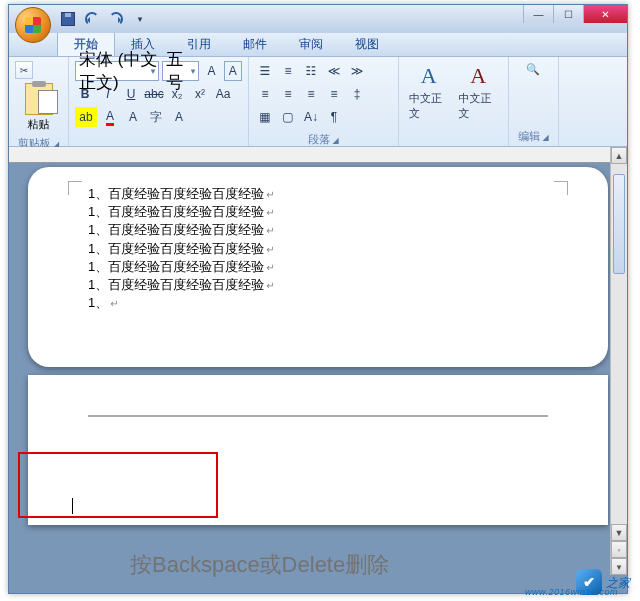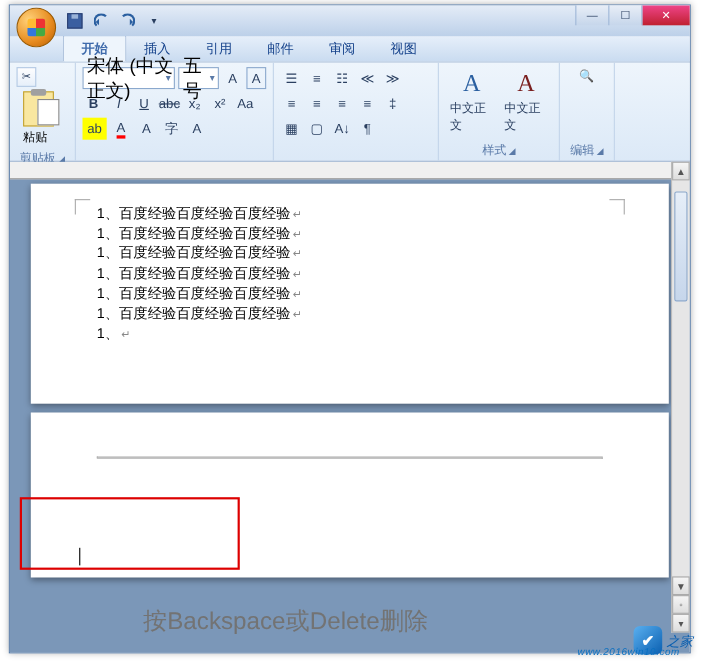--- a/index.html
+++ b/index.html
@@ -18,41 +18,41 @@
   .win-controls { position: absolute; right: 0; top: 0; display: flex; }
   .win-btn { width: 30px; height: 18px; background: linear-gradient(to bottom,#e8eef7,#c6d6eb); border-left:1px solid #9db6d6; font-size: 10px; display:flex; align-items:center; justify-content:center; color:#2a3f60;}
   .win-btn.close { background: linear-gradient(to bottom,#e48,#c02030); color:#fff; width:44px; border-top-right-radius:0;}
   .tabs-row { height: 24px; background: linear-gradient(to bottom,#e6effa,#c9dbf0); display: flex; align-items: flex-end; padding-left: 48px; font-size: 12px; border-bottom:1px solid #a4b9d6;}
   .tab { padding: 4px 16px 3px; color: #15428b; cursor: pointer; }
   .tab.active { background: #eef5fc; border: 1px solid #a4b9d6; border-bottom: none; border-radius: 3px 3px 0 0; color:#3e6aab; font-weight:bold;}
   .ribbon { height: 90px; background: linear-gradient(to bottom,#eef5fc,#dce9f7); border-bottom: 1px solid #a4b9d6; display: flex; font-size: 11px; }
   .group { border-right: 1px solid #c3d4e9; padding: 4px 6px 2px; display:flex; flex-direction:column; position:relative;}
   .group-label { text-align:center; color:#5a7aa8; font-size:11px; margin-top:auto; padding-top:2px;}
   .group-label::after{content:" \25E2"; font-size:8px; color:#5a7aa8;}
-  .paste-btn { display:flex; flex-direction:column; gap:2px; padding:2px 6px;}
+  .paste-btn { display:flex; flex-direction:column; align-items:center; gap:2px; padding:2px 6px;}
   .paste-icon { width:28px; height:32px; background:#f9e7a0; border:1px solid #c0a030; position:relative;}
   .paste-icon::before{content:"";position:absolute;top:-3px;left:6px;width:14px;height:6px;background:#a0a0a0;border-radius:2px;}
   .paste-icon::after{content:"";position:absolute;top:6px;left:12px;width:18px;height:22px;background:#fff;border:1px solid #888;}
   .clip-row{display:flex;gap:4px;margin-bottom:2px;}
   .smallbtn{width:18px;height:18px;border:1px solid #b3c9e4;background:linear-gradient(#fdfdfe,#e6effa);display:flex;align-items:center;justify-content:center;font-size:10px;color:#2a3f60;}
   .font-group{width:180px;}
   .font-row{display:flex;gap:3px;margin-bottom:3px;align-items:center;}
   .combo{border:1px solid #8aa8cd;background:#fff;height:20px;font-size:17px;display:flex;align-items:center;position:relative;}
   .combo::after{content:"\25BE";position:absolute;right:3px;color:#5a7aa8;font-size:9px;}
   .combo.font-name{width:92px;padding-left:3px;}
   .combo.font-size{width:40px;padding-left:3px;}
   .ribicon{width:20px;height:20px;border:1px solid transparent;display:flex;align-items:center;justify-content:center;font-size:12px;color:#2a3f60;}
   .para-group{width:150px;}
   .style-group{width:110px;}
   .edit-group{width:50px;}
   .bigbtn{display:flex;flex-direction:column;align-items:center;padding:2px 4px;font-size:11px;color:#2a3f60;gap:2px;}
   .style-a{font-size:22px;font-family:"Times New Roman",serif;}
   .doc-area { position:absolute; top:142px; left:0; right:0; bottom:0; background:#7b97b8; overflow:hidden;}
   .ruler{height:16px;background:#f0f0f0;border-bottom:1px solid #999;}
-  .page { background:#fff; margin:4px auto 8px; width: 580px; min-height:200px; box-shadow: 0 2px 6px rgba(0,0,0,0.4); padding: 18px 60px 40px; font-size: 13px; font-family: SimSun, serif; position:relative;}
+  .page { background:#fff; margin:4px auto 8px; width: 580px; min-height:200px; box-shadow: 0 2px 6px rgba(0,0,0,0.4); padding: 18px 60px 40px; font-size: 13px; font-family: SimSun, serif; position:relative;border-radius:21px;}
   .page .corner{position:absolute;width:14px;height:14px;}
   .corner.tl{top:14px;left:40px;border-top:1px solid #aaa;border-left:1px solid #aaa;}
   .corner.tr{top:14px;right:40px;border-top:1px solid #aaa;border-right:1px solid #aaa;}
   .doc-line{white-space:nowrap;line-height:1.4;}
   .doc-line::after{content:"\21B5";color:#888;font-size:10px;margin-left:2px;}
   .page2 { background:#fff; margin: 0 auto; width:580px; height:150px; box-shadow: 0 2px 6px rgba(0,0,0,0.4); position:relative; padding:40px 60px;}
   .redbox { position:absolute; left:18px; top:452px; width:200px; height:66px; border:2px solid #d00; z-index:20;}
   .cursor-caret{position:absolute;left:72px;top:498px;width:1px;height:16px;background:#000;z-index:21;}
   .red-text { position:absolute; left:130px; top:550px; font-size: 22px; color:#737373; z-index:20;}
   .watermark { position:absolute; right:10px; bottom:6px; z-index:30; display:flex; align-items:baseline; font-style:italic;}
@@ -162,34 +162,34 @@
         <div class="ribicon">≡</div>
         <div class="ribicon">≡</div>
         <div class="ribicon">‡</div>
       </div>
       <div class="font-row">
         <div class="ribicon">▦</div>
         <div class="ribicon">▢</div>
         <div class="ribicon">A↓</div>
         <div class="ribicon">¶</div>
       </div>
+      <div class="group-label">段落</div>
     </div>
 
     <div class="group style-group">
       <div class="row2" style="justify-content:center;">
         <div class="bigbtn">
           <span class="style-a" style="color:#2a5fa0;">A</span>
           <span>中文正文</span>
         </div>
         <div class="bigbtn">
           <span class="style-a" style="color:#7a2020;">A</span>
           <span>中文正文</span>
         </div>
       </div>
-      <div class="group-label">样式</div>
     </div>
 
     <div class="group edit-group">
       <div class="bigbtn">
         <span>🔍</span>
       </div>
       <div class="group-label">编辑</div>
     </div>
   </div>
 

